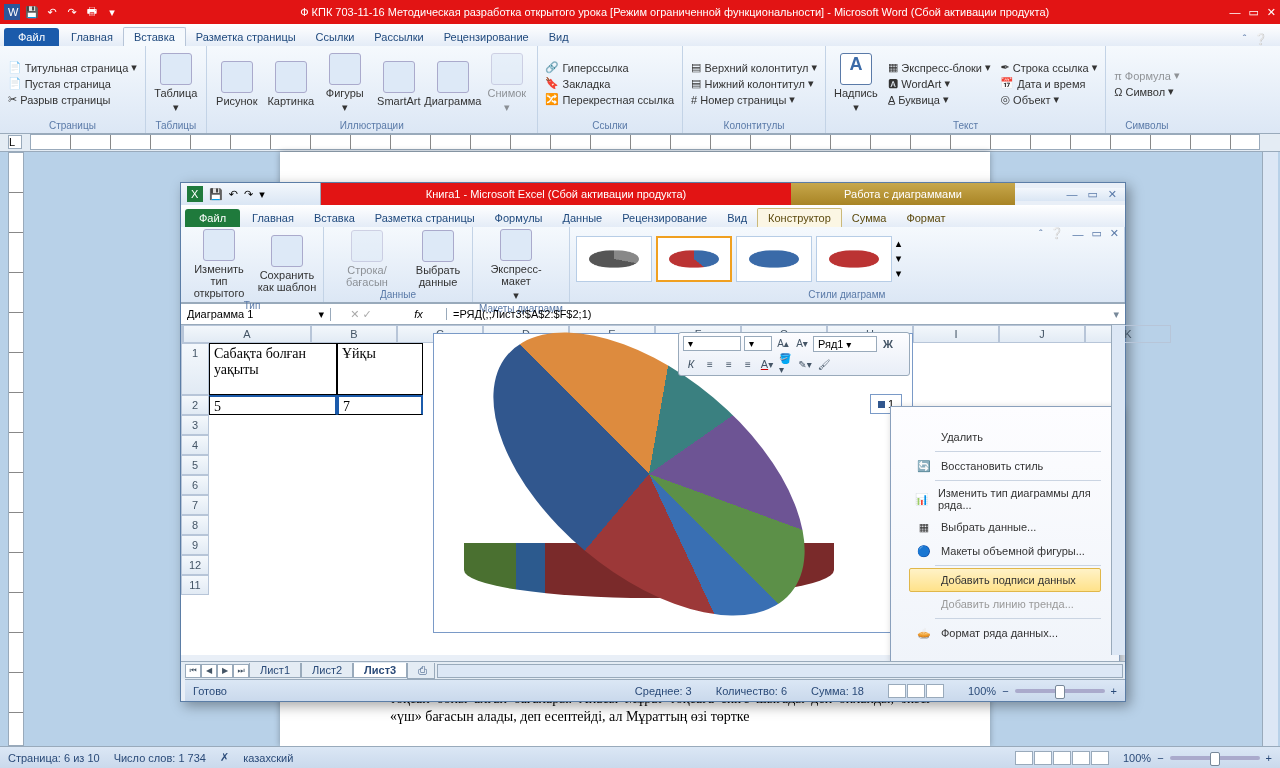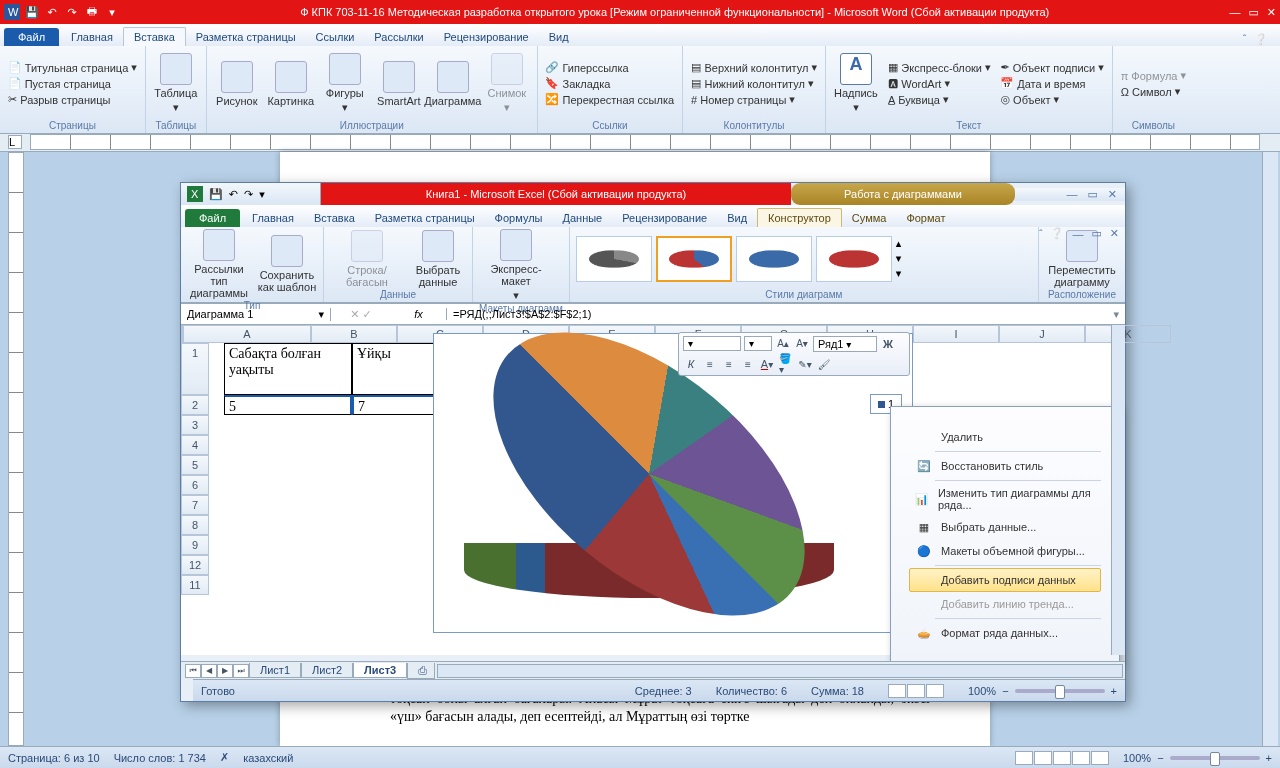--- a/index.html
+++ b/index.html
@@ -31,21 +31,21 @@
 .word-statusbar .spacer{flex:1;}
 .zoom-ctl{display:flex;align-items:center;gap:6px;}
 .zoom-slider{width:90px;height:4px;background:#aac;position:relative;border-radius:2px;}
 .zoom-slider::after{content:"";position:absolute;left:45%;top:-4px;width:8px;height:12px;background:#fff;border:1px solid #789;border-radius:2px;}
 
 
 .excel-win{position:absolute;left:180px;top:182px;width:946px;height:520px;background:#e9eff7;border:1px solid #5b7da6;box-shadow:4px 4px 12px rgba(0,0,0,.35);}
 .excel-titlebar{height:22px;display:flex;align-items:center;}
 .excel-qat{background:linear-gradient(#f3f7fc,#dae6f4);height:100%;display:flex;align-items:center;padding:0 6px;gap:6px;border-right:1px solid #9ab;width:140px;}
 .excel-title-red{flex:1;background:#e21414;color:#fff;text-align:center;line-height:22px;}
-.excel-charttools{width:224px;background:linear-gradient(#c7a74b,#a88425);color:#fff;text-align:center;line-height:22px;border-radius:9px;}
+.excel-charttools{width:224px;background:linear-gradient(#c7a74b,#a88425);color:#fff;text-align:center;line-height:22px;}
 .excel-winbtns{width:110px;background:linear-gradient(#f3f7fc,#dae6f4);display:flex;align-items:center;justify-content:flex-end;gap:10px;padding:0 8px;color:#5a7aa8;}
 .excel-tabs{height:22px;background:linear-gradient(#fff,#e4ecf7);display:flex;align-items:flex-end;padding:0 4px;}
 .excel-tabs .file-tab{background:#1f7a3c;}
 .chart-tab{padding:3px 10px;color:#5c4a0e;text-align:right;}
 .chart-tab.active{background:#fbf6e4;border:1px solid #cbb97a;border-bottom:none;border-radius:2px 2px 0 0;}
 .excel-ribbon{height:76px;background:linear-gradient(#f5f9fd,#dce7f5);border-bottom:1px solid #9ab;display:flex;}
 .chart-style{width:76px;height:46px;border:1px solid #b7cde6;background:#fff;display:flex;align-items:center;justify-content:center;}
 .chart-style.sel{border:2px solid #f0a020;}
 .pie-ico{width:50px;height:30px;border-radius:50%/60%;background:conic-gradient(#3a6aa8 0 40%,#b33 40% 100%);transform:rotateX(55deg);}
 .pie-ico.g{background:conic-gradient(#888 0 30%,#555 30% 100%);}
@@ -57,42 +57,42 @@
 .formula-input{flex:1;padding:0 6px;}
 .excel-grid-area{position:relative;height:330px;background:#fff;}
 .col-headers{position:absolute;top:0;left:0;right:0;height:18px;display:flex;background:linear-gradient(#f4f8fc,#e1eaf4);}
 .rowcol-corner{width:28px;border:1px solid #b7c5d8;}
 .col-h{flex:0 0 86px;border:1px solid #b7c5d8;text-align:center;color:#456;line-height:16px;}
 .col-h.wide{flex:0 0 128px;}
 .row-headers{position:absolute;top:18px;left:0;width:28px;}
 .row-h{height:20px;border:1px solid #b7c5d8;text-align:center;color:#456;background:linear-gradient(#f4f8fc,#e1eaf4);line-height:18px;}
 .row-h.tall{height:52px;}
 .cells{position:absolute;top:18px;left:28px;right:14px;bottom:0;}
-.cell-wrap{position:absolute;border:1px solid #d4d8e0;padding:2px 4px;font-family:"Times New Roman",serif;font-size:14px;overflow:hidden;margin-left:15px;}
+.cell-wrap{position:absolute;border:1px solid #d4d8e0;padding:2px 4px;font-family:"Times New Roman",serif;font-size:14px;overflow:hidden;}
 .cell-sel{border:2px solid #1b5bab;}
 .pie-chart{position:absolute;left:252px;top:8px;width:480px;height:300px;border:1px solid #7a9ac7;background:#fff;}
 .pie-3d{position:absolute;left:30px;top:40px;width:370px;height:230px;}
 .pie-3d .top{width:370px;height:200px;border-radius:50%;background:conic-gradient(#31578e 0deg 95deg,#dd8b3e 95deg 150deg,#3a8080 150deg 195deg,#6d5494 195deg 250deg,#5c9048 250deg 275deg,#396fb3 275deg 295deg,#9c3838 295deg 360deg);transform:rotate(220deg);}
 .pie-3d .side{position:absolute;left:0;bottom:6px;width:370px;height:55px;border-radius:0 0 185px 185px/0 0 28px 28px;background:linear-gradient(90deg,#4a7030 0 14%,#2c5a8e 14% 22%,#7a2a2a 22% 100%);}
 .legend-box{position:absolute;right:10px;top:60px;width:32px;height:20px;border:1px solid #7a9ac7;font-size:10px;display:flex;align-items:center;justify-content:center;gap:3px;}
 .legend-box .sq{width:7px;height:7px;background:#31578e;}
 .mini-toolbar{position:absolute;right:2px;top:-2px;width:232px;height:44px;background:linear-gradient(#fdfdff,#e8eef7);border:1px solid #9ab;border-radius:3px;display:flex;flex-wrap:wrap;align-items:center;padding:2px 4px;gap:3px;}
 .mt-field{border:1px solid #9ab;background:#fff;padding:1px 4px;font-size:10px;}
 .mt-btn{width:16px;height:16px;border:1px solid transparent;display:flex;align-items:center;justify-content:center;font-size:10px;color:#456;}
 .context-menu{position:absolute;right:-208px;top:72px;width:230px;background:linear-gradient(#fdfdff,#f0f4fa);border:1px solid #8aa0bc;box-shadow:3px 3px 8px rgba(0,0,0,.3);padding:18px;}
 .cm-item{display:flex;align-items:center;gap:8px;padding:4px 6px;color:#333;}
 .cm-item .cm-ico{width:18px;height:16px;display:flex;align-items:center;justify-content:center;}
 .cm-item.hl{background:linear-gradient(#fff2c7,#ffe28a);border:1px solid #e0b74a;border-radius:2px;padding:3px 5px;}
 .cm-item.dis{color:#9a9a9a;}
 .cm-sep{height:1px;background:#cad4e2;margin:2px 0 2px 26px;}
 .sheet-tabs{position:absolute;left:0;right:0;height:18px;bottom:22px;background:#e4ecf4;border-top:1px solid #9ab;display:flex;align-items:center;padding-left:4px;gap:0;}
 .nav-btn{width:16px;height:14px;border:1px solid #9ab;background:#fff;display:flex;align-items:center;justify-content:center;font-size:8px;color:#456;}
 .sheet-tab{padding:1px 10px;background:#e4ecf4;border:1px solid #9ab;border-top:none;color:#2a4a78;}
 .sheet-tab.active{background:#fff;font-weight:bold;}
-.excel-status{position:absolute;left:12px;right:0;bottom:0;height:22px;background:linear-gradient(#dbe7f5,#cad9ec);border-top:1px solid #9ab;display:flex;align-items:center;padding:0 8px;gap:24px;color:#2a4a78;justify-content:space-between;}
+.excel-status{position:absolute;left:4px;right:0;bottom:0;height:22px;background:linear-gradient(#dbe7f5,#cad9ec);border-top:1px solid #9ab;display:flex;align-items:center;padding:0 8px;gap:24px;color:#2a4a78;justify-content:space-between;}
 .excel-status .spacer{flex:1;}
 .view-btns{display:flex;gap:1px;}
 .view-btn{width:18px;height:14px;border:1px solid #9ab;background:#fff;}
 .excel-inner-winbtns{position:absolute;right:6px;top:44px;display:flex;gap:8px;color:#5a7aa8;align-items:center;}
 .word-help-btns{margin-left:auto;display:flex;gap:8px;color:#5a7aa8;padding-right:8px;}
 svg{display:block;}
 </style>
 </head>
 <body>
 
@@ -211,21 +211,21 @@
           <div class="bi" style="background:#fff;border:1px solid #5a7aa8;"><span style="color:#3a6aa8;font-size:18px;font-weight:bold;">A</span></div>
           <span>Надпись</span>
           <span>▾</span>
         </div>
       <div class="vstack">
         <div class="ribbon-item">▦ <span>Экспресс-блоки</span> ▾</div>
         <div class="ribbon-item">🅰 <span>WordArt</span> ▾</div>
         <div class="ribbon-item">A̲ <span>Буквица</span> ▾</div>
       </div>
       <div class="vstack">
-        <div class="ribbon-item">✒ <span>Объект подписи</span> ▾</div>
+        <div class="ribbon-item">✒ <span>Строка ссылка</span> ▾</div>
         <div class="ribbon-item">📅 <span>Дата и время</span></div>
         <div class="ribbon-item">◎ <span>Объект</span> ▾</div>
       </div>
     </div>
     <div class="group-label">Текст</div>
   </div>
   <div class="group" style="border-right:none;">
     <div class="group-body">
         <div class="vstack">
       <div class="ribbon-item" style="opacity:.5">π <span>Формула</span> ▾</div>
@@ -312,21 +312,21 @@
     <span>—</span>
     <span>▭</span>
     <span>✕</span>
   </div>
 
   <div class="excel-ribbon">
     <div class="group">
       <div class="group-body">
         <div class="big-btn" style="width:64px">
             <div class="bi"></div>
-            <span>Рассылки тип диаграммы</span>
+            <span>Изменить тип открытого</span>
           </div>
         <div class="big-btn" style="width:60px">
             <div class="bi"></div>
             <span>Сохранить как шаблон</span>
           </div>
       </div>
       <div class="group-label">Тип</div>
     </div>
     <div class="group">
       <div class="group-body">
@@ -365,29 +365,20 @@
         <div class="chart-style">
             <div class="pie-ico r"></div>
           </div>
         <div class="vstack" style="width:14px;gap:2px">
             <span>▴</span>
             <span>▾</span>
             <span>▾</span>
           </div>
       </div>
       <div class="group-label">Стили диаграмм</div>
-    </div>
-    <div class="group" style="border-right:none">
-      <div class="group-body">
-          <div class="big-btn" style="width:74px">
-            <div class="bi"></div>
-            <span>Переместить диаграмму</span>
-          </div>
-        </div>
-      <div class="group-label">Расположение</div>
     </div>
   </div>
 
   <div class="excel-formula">
     <div class="name-box">
         <span>Диаграмма 1</span>
         <span>▾</span>
       </div>
     <span style="width:60px;text-align:center;color:#aaa;padding:0 4px">✕ ✓</span>
     <div class="fx-label">fx</div>

